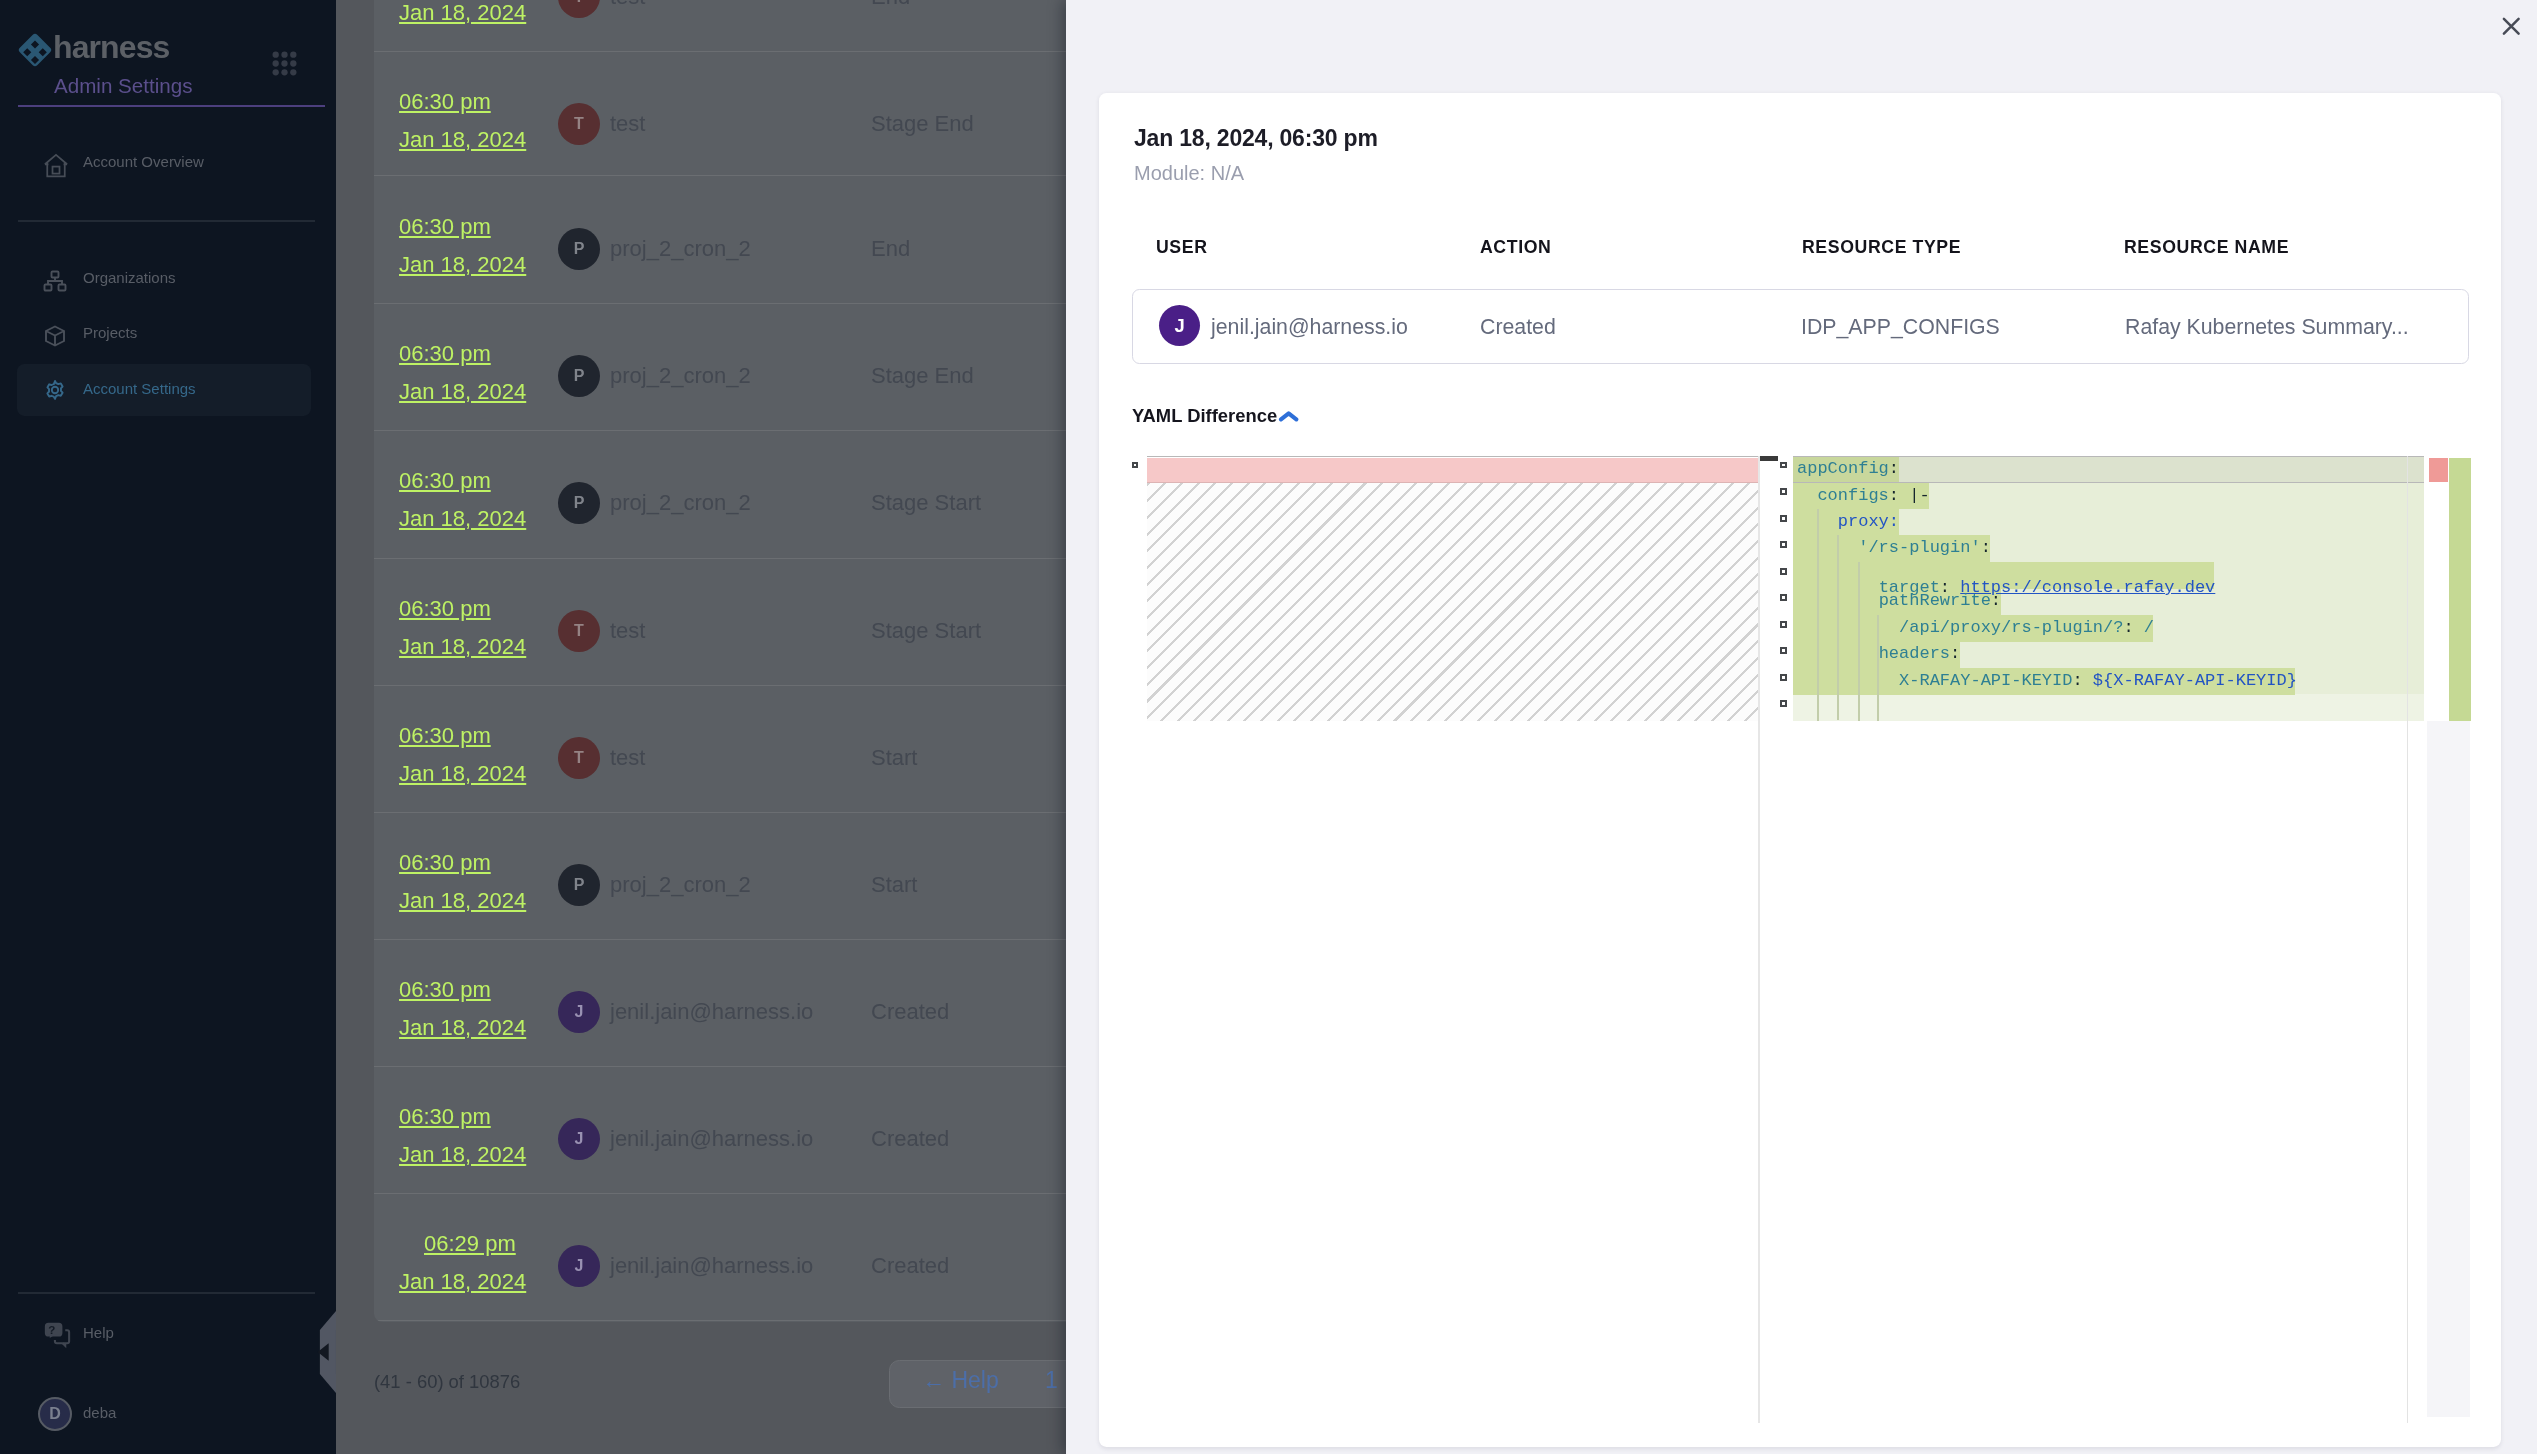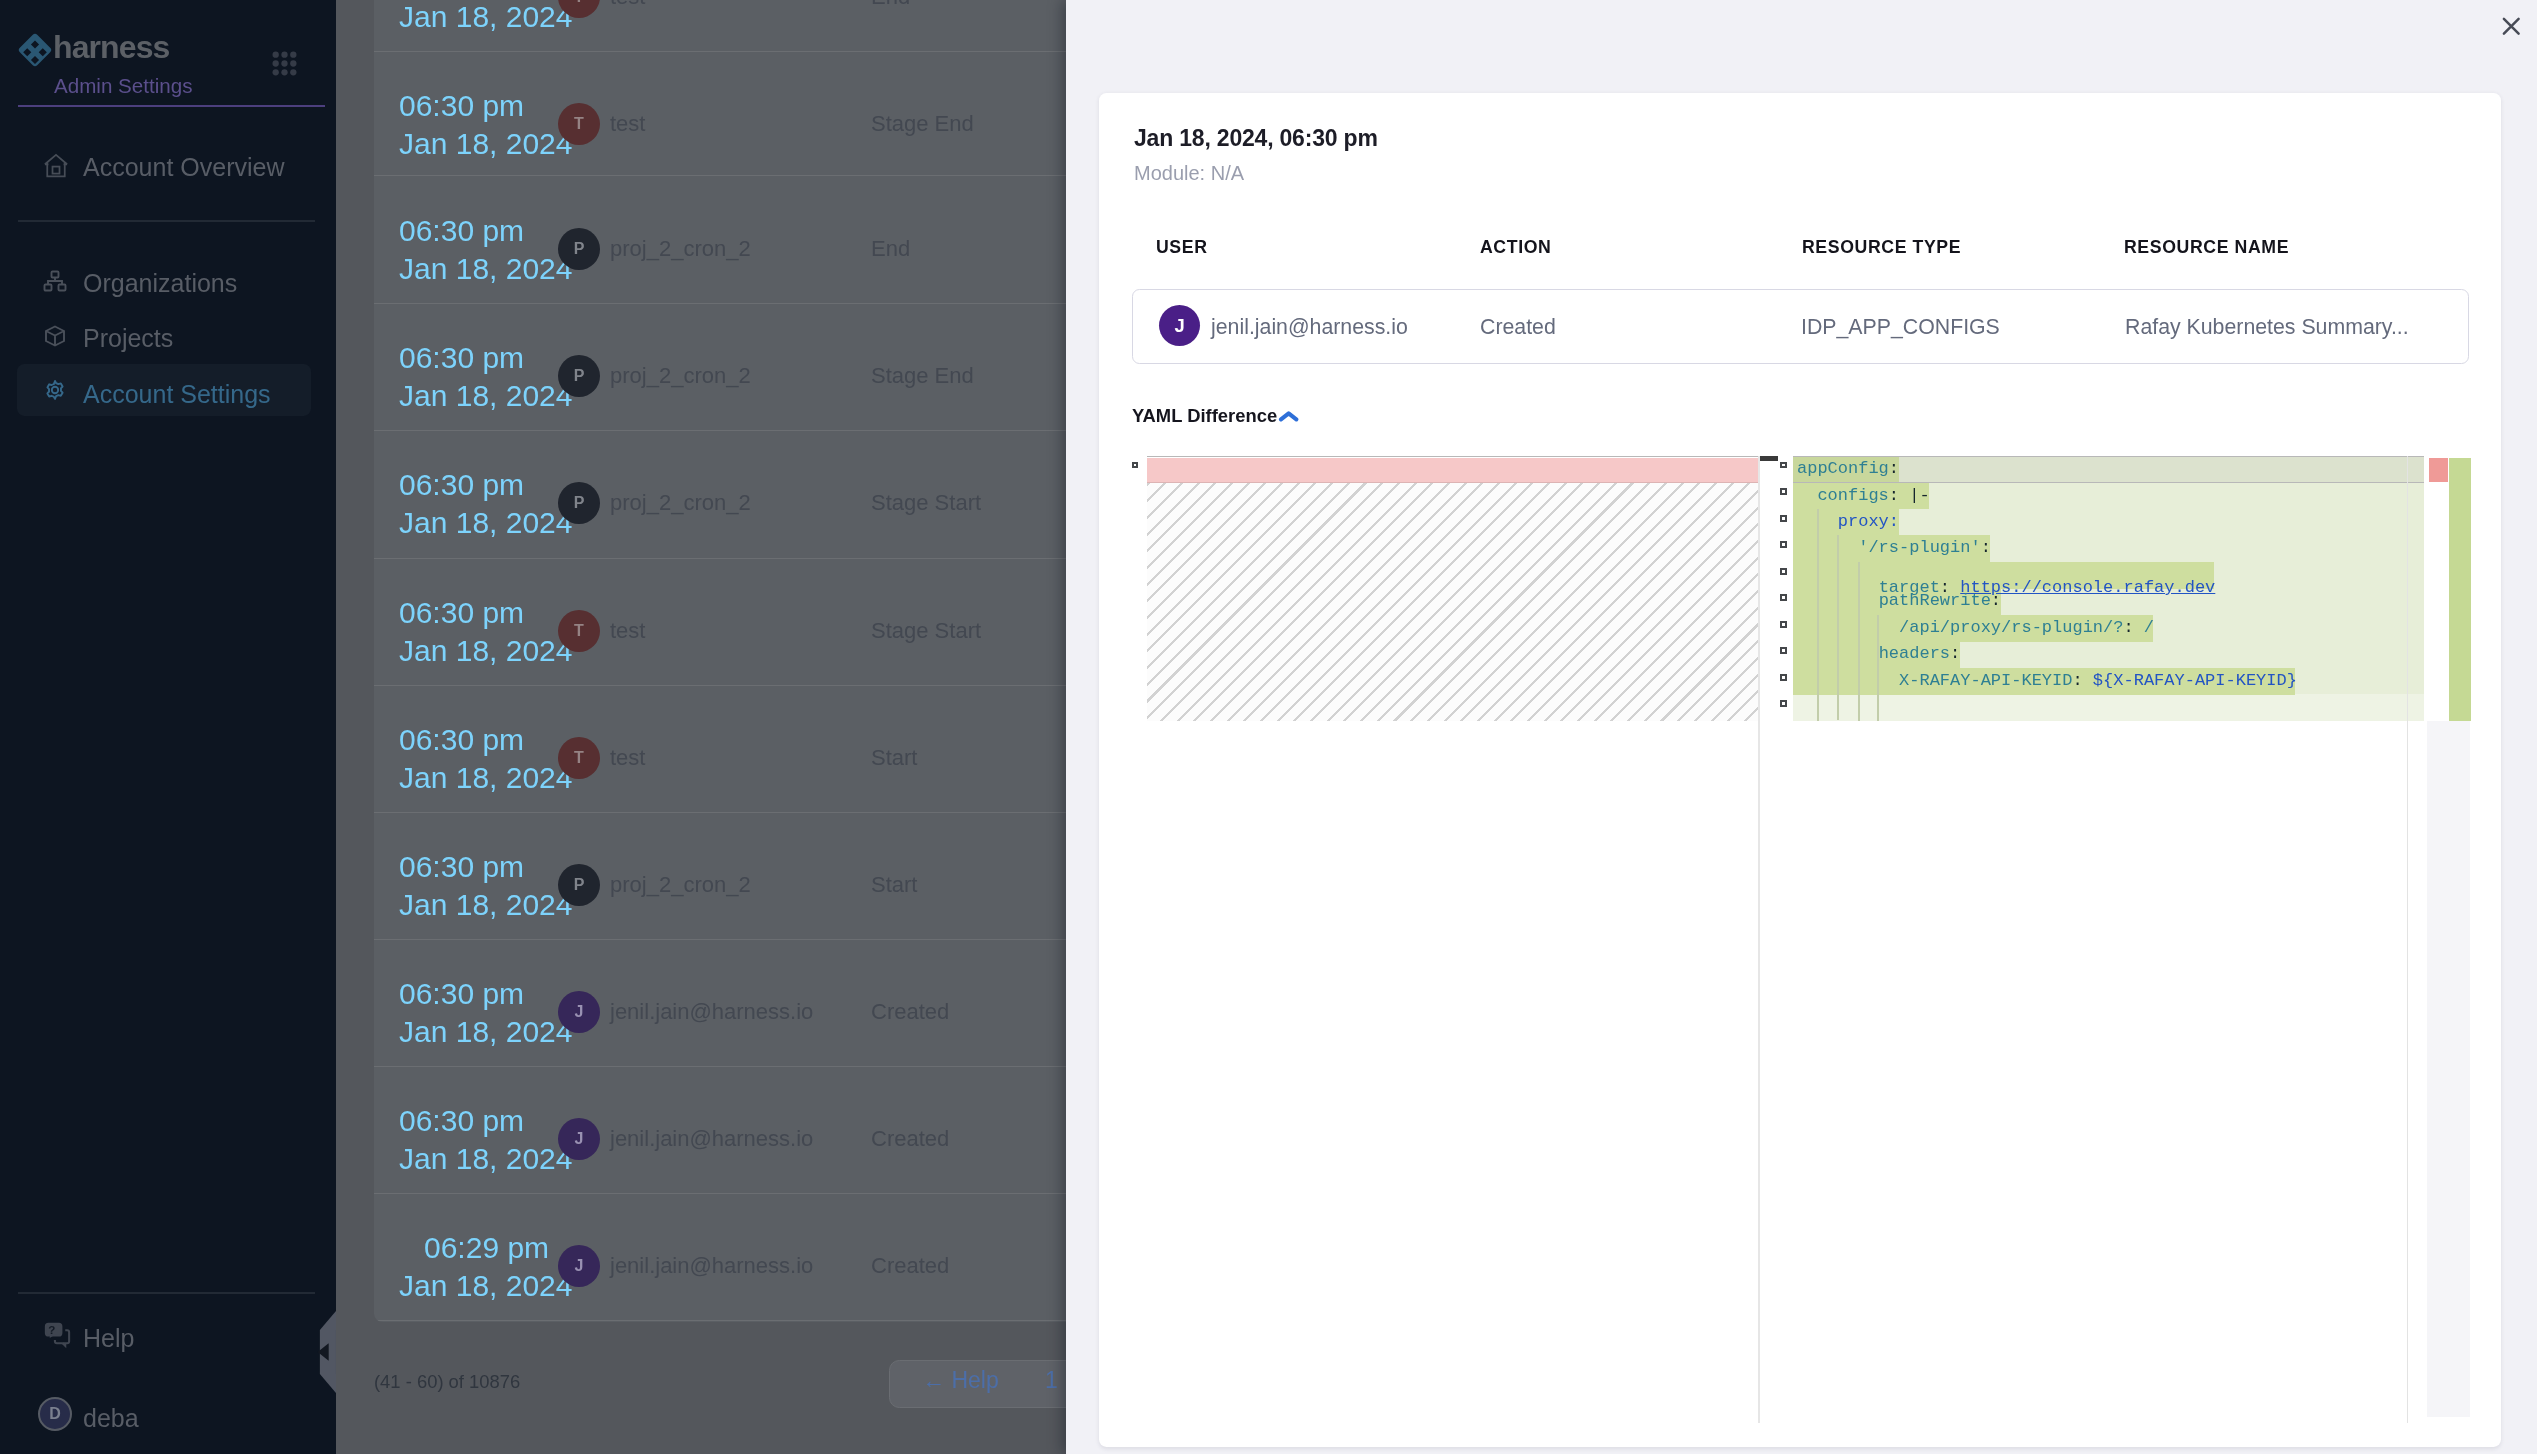--- a/index.html
+++ b/index.html
@@ -4,35 +4,35 @@
 <style>
   * { margin:0; padding:0; box-sizing:border-box; }
   html,body { width:2538px; height:1454px; overflow:hidden; }
   body { font-family:"Liberation Sans", sans-serif; position:relative; background:#6f7277; }
   .abs { position:absolute; }
 
   #content { position:absolute; left:336px; top:0; width:2201px; height:1454px; background:#54575c; }
   #tablecard { position:absolute; left:38px; top:-103px; width:2134px; height:1425px; background:#5b5f64; border-radius:8.8px; overflow:hidden; }
   .row { position:absolute; left:0; width:100%; border-bottom:1.5px solid #6b6e72; }
   .row > div { position:absolute; }
-  .t1,.t2 { left:63px; font-size:30px; color:#7dd3fc; }
+  .t1,.t2 { left:63px; font-size:22px; color:#bef264;text-decoration:underline; }
   .av { left:184px; width:42px; height:42px; border-radius:50%; text-align:center; font-weight:bold; font-size:16px; line-height:42px; }
   .av.red { background:#572f31; color:#958384; }
   .av.navy { background:#20252e; color:#80848b; }
   .av.purple { background:#362759; color:#9991b2; }
   .nm { left:273px; font-size:22px; color:#434851; }
   .ac { left:534px; font-size:22px; color:#434851; }
   #pager { position:absolute; left:0; top:1322px; width:2201px; height:132px; }
   #pginfo { position:absolute; left:38px; top:49px; font-size:18.4px; color:#30363f; }
   #pgpill { position:absolute; left:553px; top:38px; width:515px; height:48px; background:#5f6268; border:1.5px solid #6a6d72; border-radius:10.3px; }
   #pgprev { position:absolute; left:32px; top:5.9px; font-size:23px; color:#4c6ea8; }
   #pgone { position:absolute; left:155px; top:5.9px; font-size:23px; color:#4c6ea8; }
 
   #sidebar { position:absolute; left:0; top:0; width:336px; height:1454px; background:#0d1521; }
-  .navtext { position:absolute; left:83px; font-size:25px; color:#585d66; }
+  .navtext { position:absolute; left:83px; font-size:15px; color:#585d66; }
   #adminsettings { position:absolute; left:54px; top:74px; font-size:20.6px; color:#5b4f8c; }
   #hr1 { position:absolute; left:17.7px; top:105px; width:307px; height:2.2px; background:#4c3f7e; }
   #hr2 { position:absolute; left:17.7px; top:220px; width:297px; height:1.5px; background:#222a35; }
   #hr3 { position:absolute; left:17.7px; top:1292px; width:297px; height:1.5px; background:#222a35; }
   #activepill { position:absolute; left:17px; top:364px; width:294px; height:52px; background:#141d29; border-radius:7.4px; }
   #harnesstxt { position:absolute; left:53px; top:29px; font-size:32px; font-weight:bold; color:#5c6066; letter-spacing:-0.9px; }
   .icon { position:absolute; left:43px; width:24px; height:24px; }
 
   #drawer { position:absolute; left:1066px; top:0; width:1471px; height:1454px; background:#f1f1f6; box-shadow:-4.4px 0 13.2px rgba(10,15,25,0.35); }
   #dheader { position:absolute; left:0; top:0; width:100%; height:57px; background:#ffffff; box-shadow:0 0.7px 2.2px rgba(30,30,60,0.12); }

